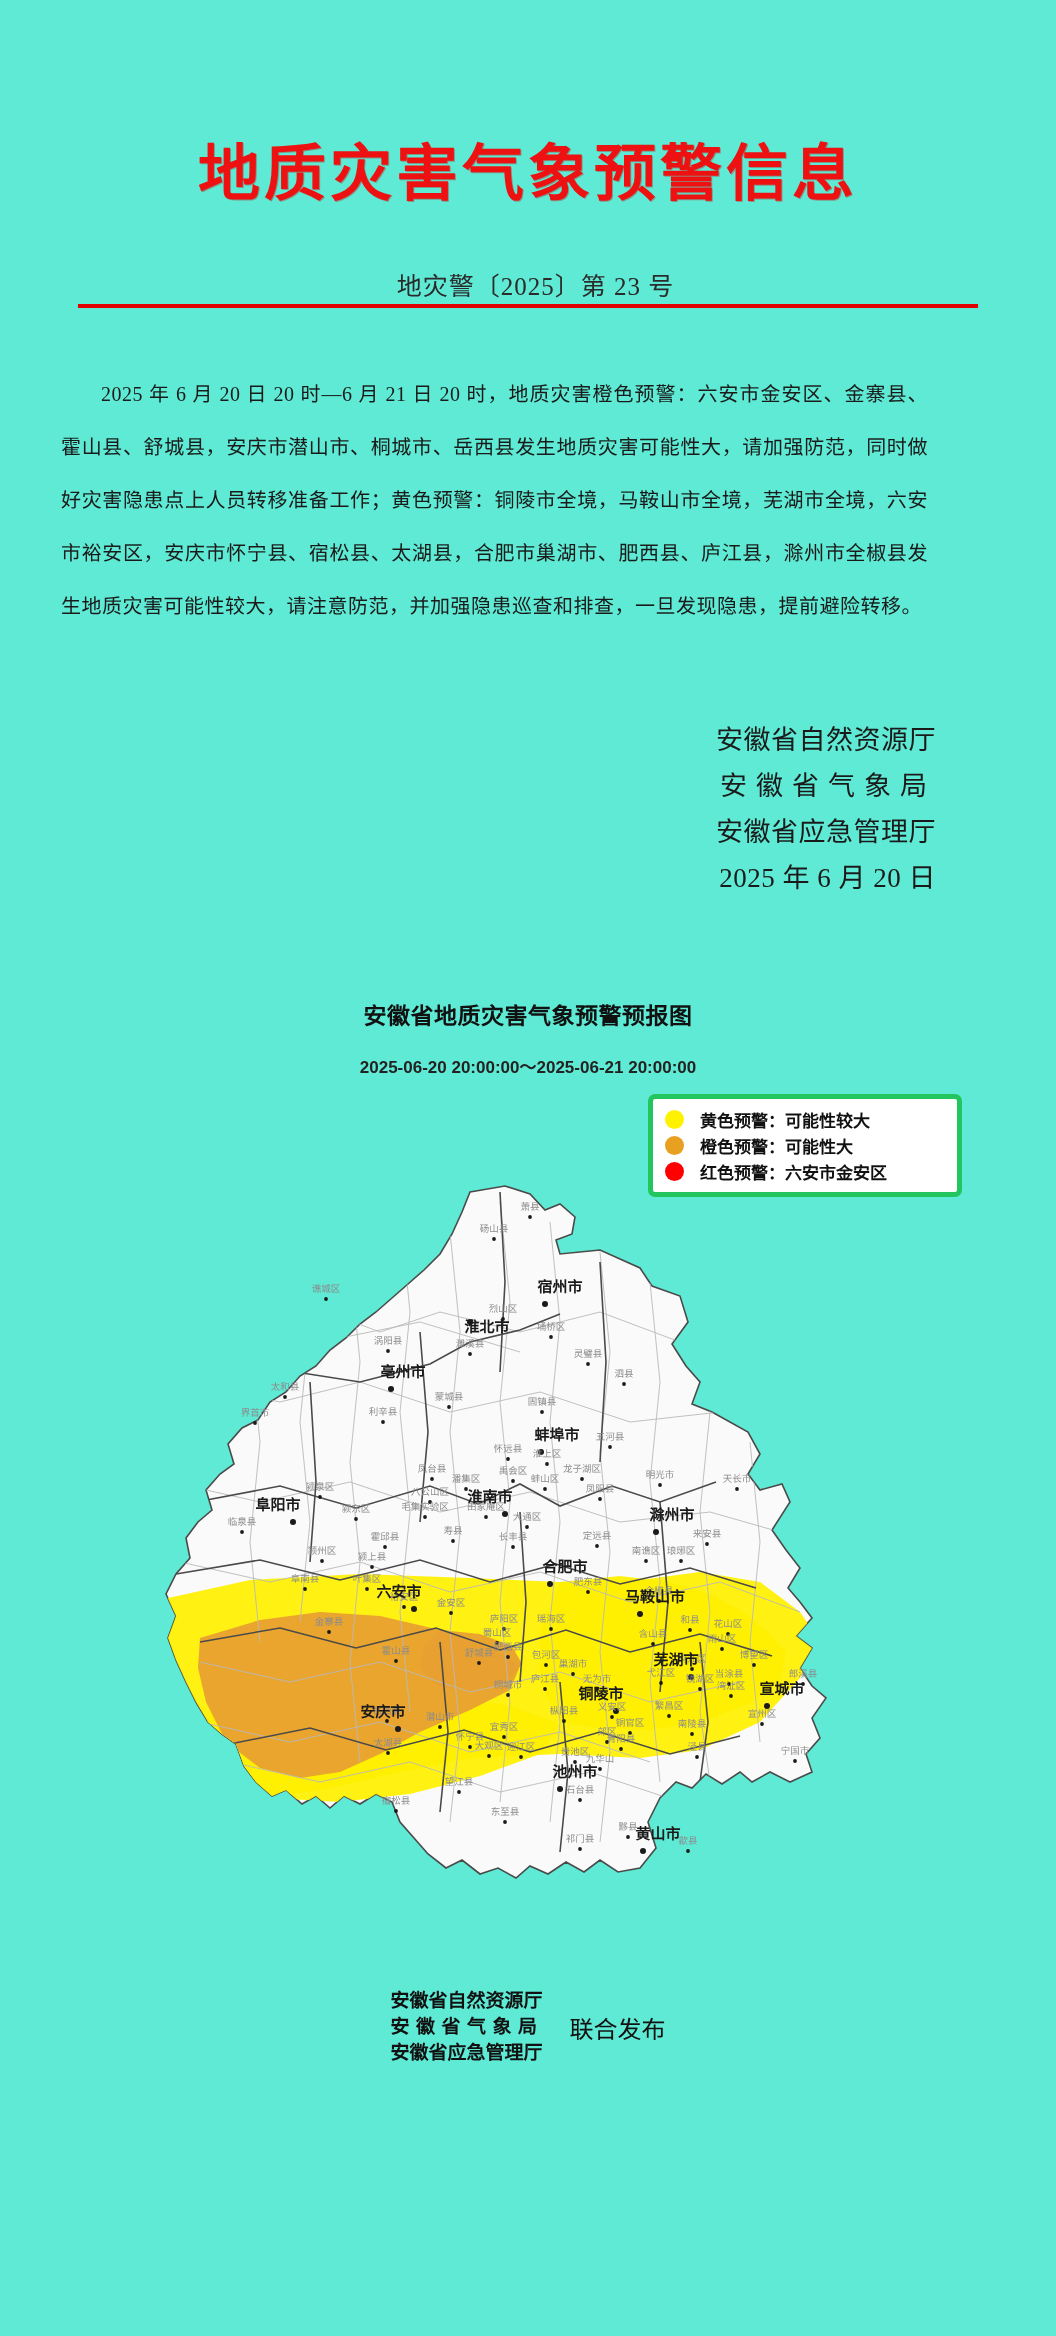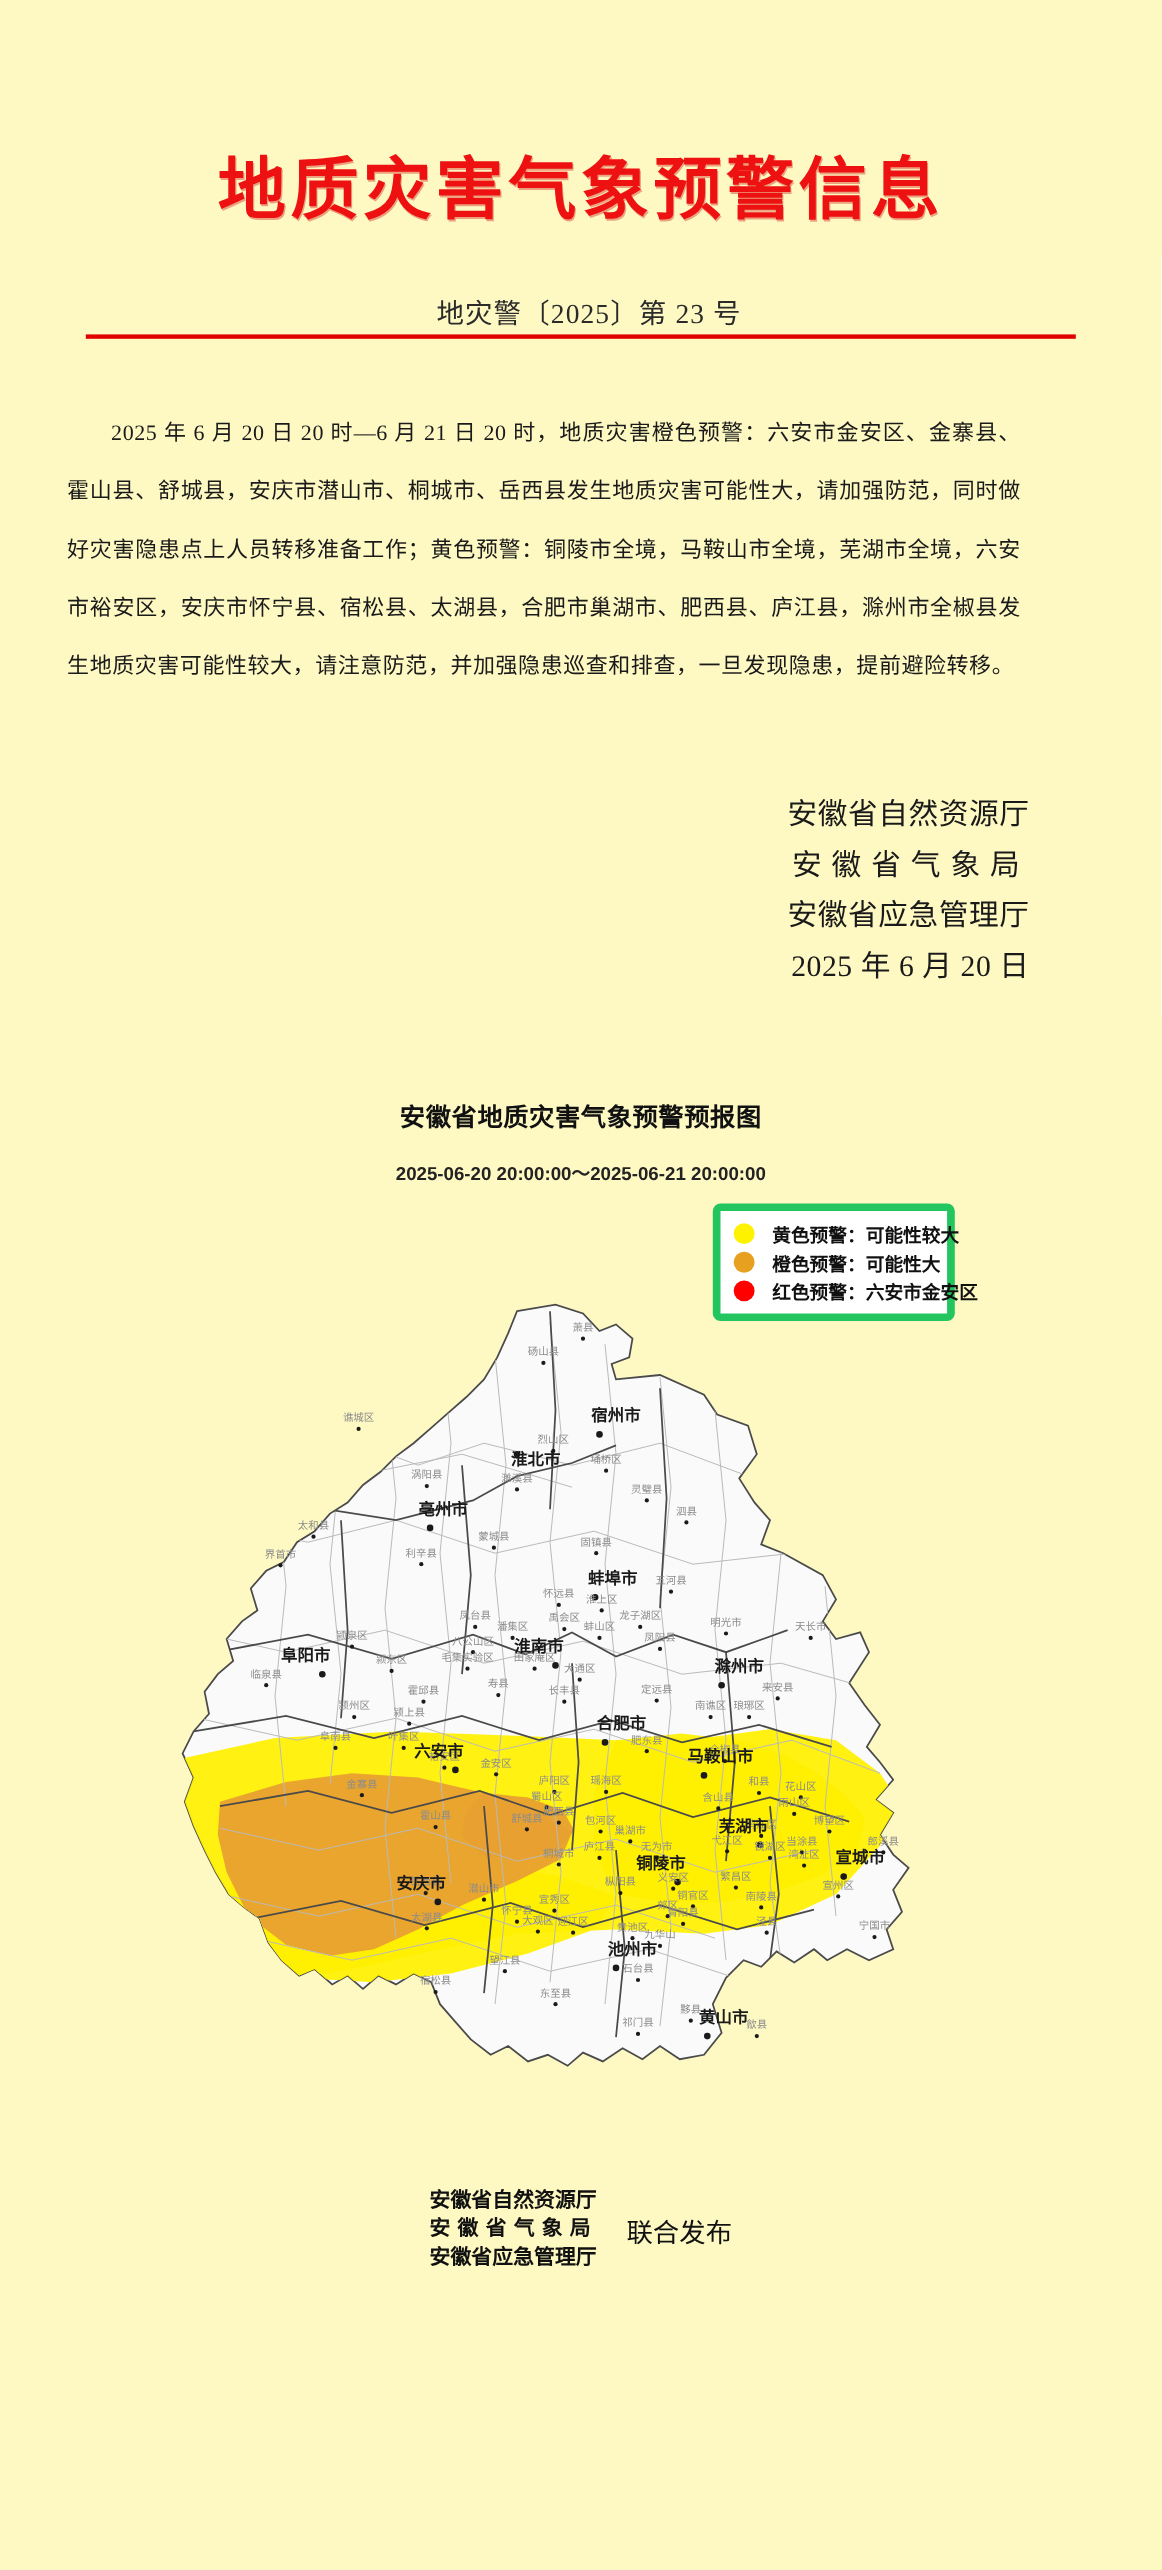--- a/index.html
+++ b/index.html
@@ -14,21 +14,21 @@
     font-family: "Liberation Serif", "DejaVu Serif", serif;
     color: #1a1a1a;
     position: relative;
     overflow-x: hidden;
   }
 
   .page {
     width: 1056px;
     min-height: 2336px;
     position: relative;
-    background: #fef9c3;
+    background: #5eead4;
     box-sizing: border-box;
   }
 
   
   .doc-title {
     text-align: center;
     color: #ee1111;
     font-family: "Liberation Sans", "DejaVu Sans", sans-serif;
     font-weight: bold;
     font-size: 62px;
@@ -120,22 +120,22 @@
     height: 880px;
     margin-top: 4px;
   }
   .map-svg { display: block; width: 1056px; height: 880px; }
 
   
   .legend {
     position: absolute;
     left: 648px;
     top: 12px;
-    width: 220px;
-    border: 7px solid #22c55e;
+    width: 314px;
+    border: 5px solid #22c55e;
     border-radius: 7px;
     background: #ffffff;
     padding: 7px 10px 8px 12px;
     box-sizing: border-box;
   }
   .legend-row {
     display: flex;
     align-items: center;
     height: 26px;
   }

